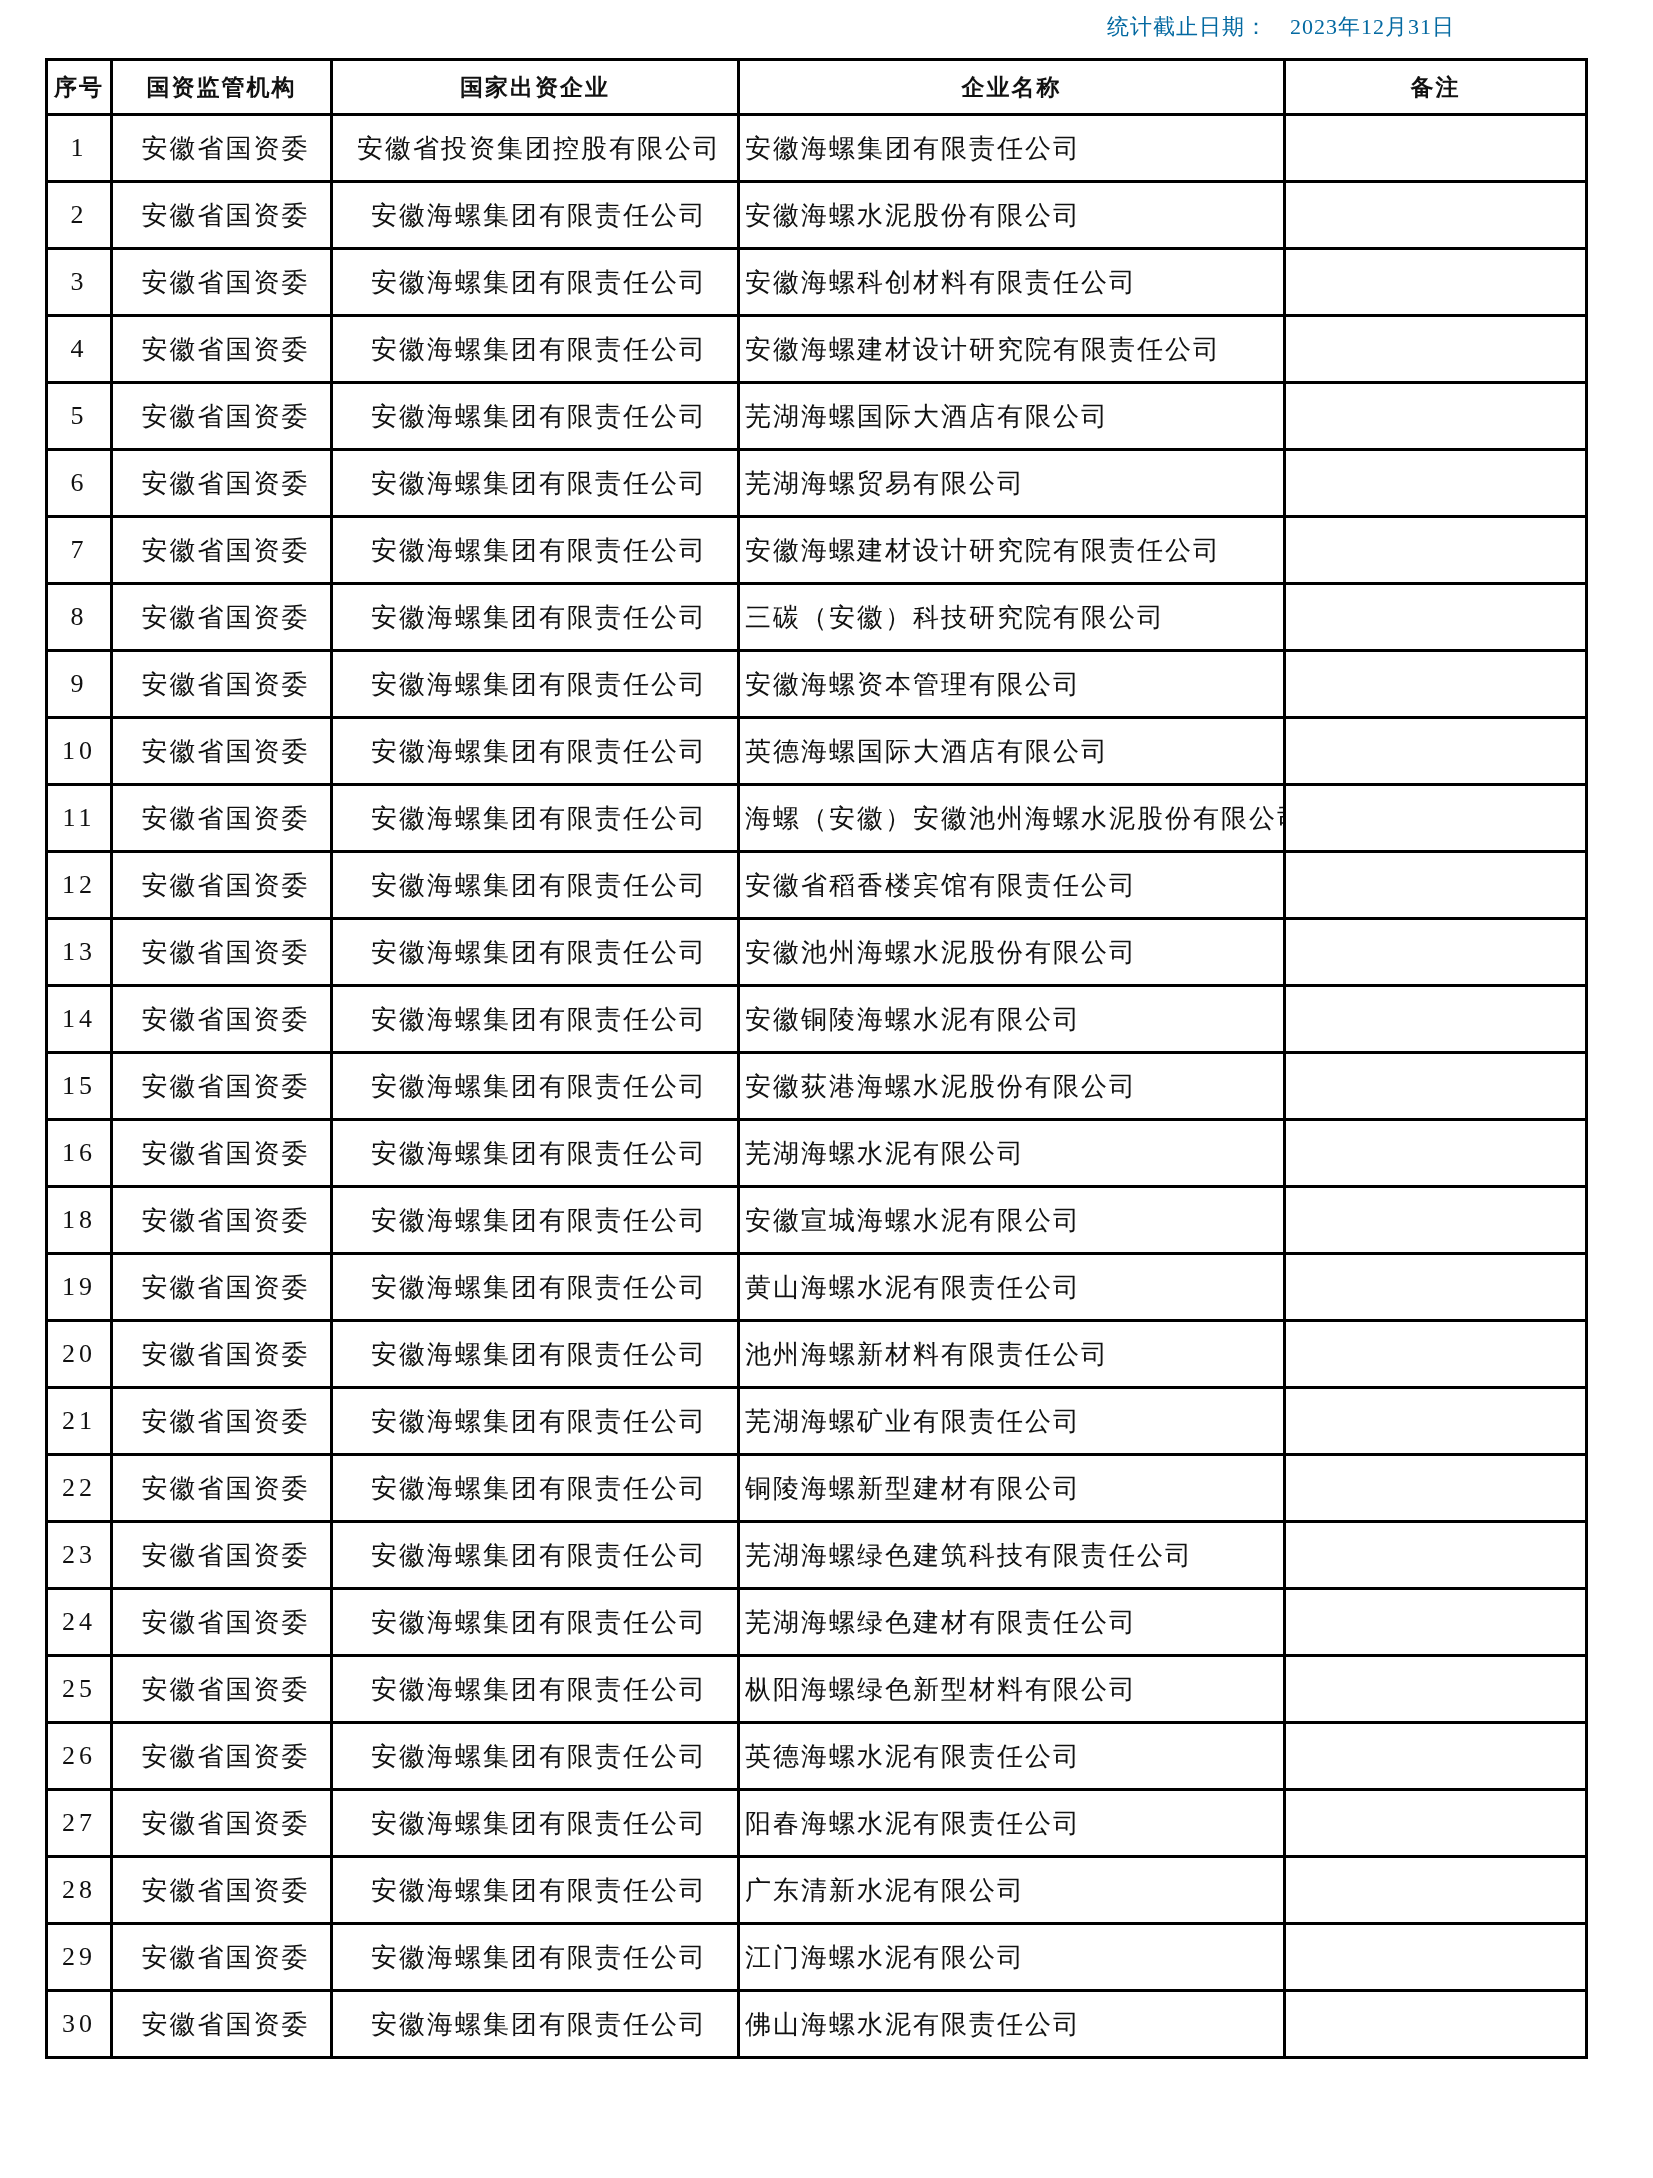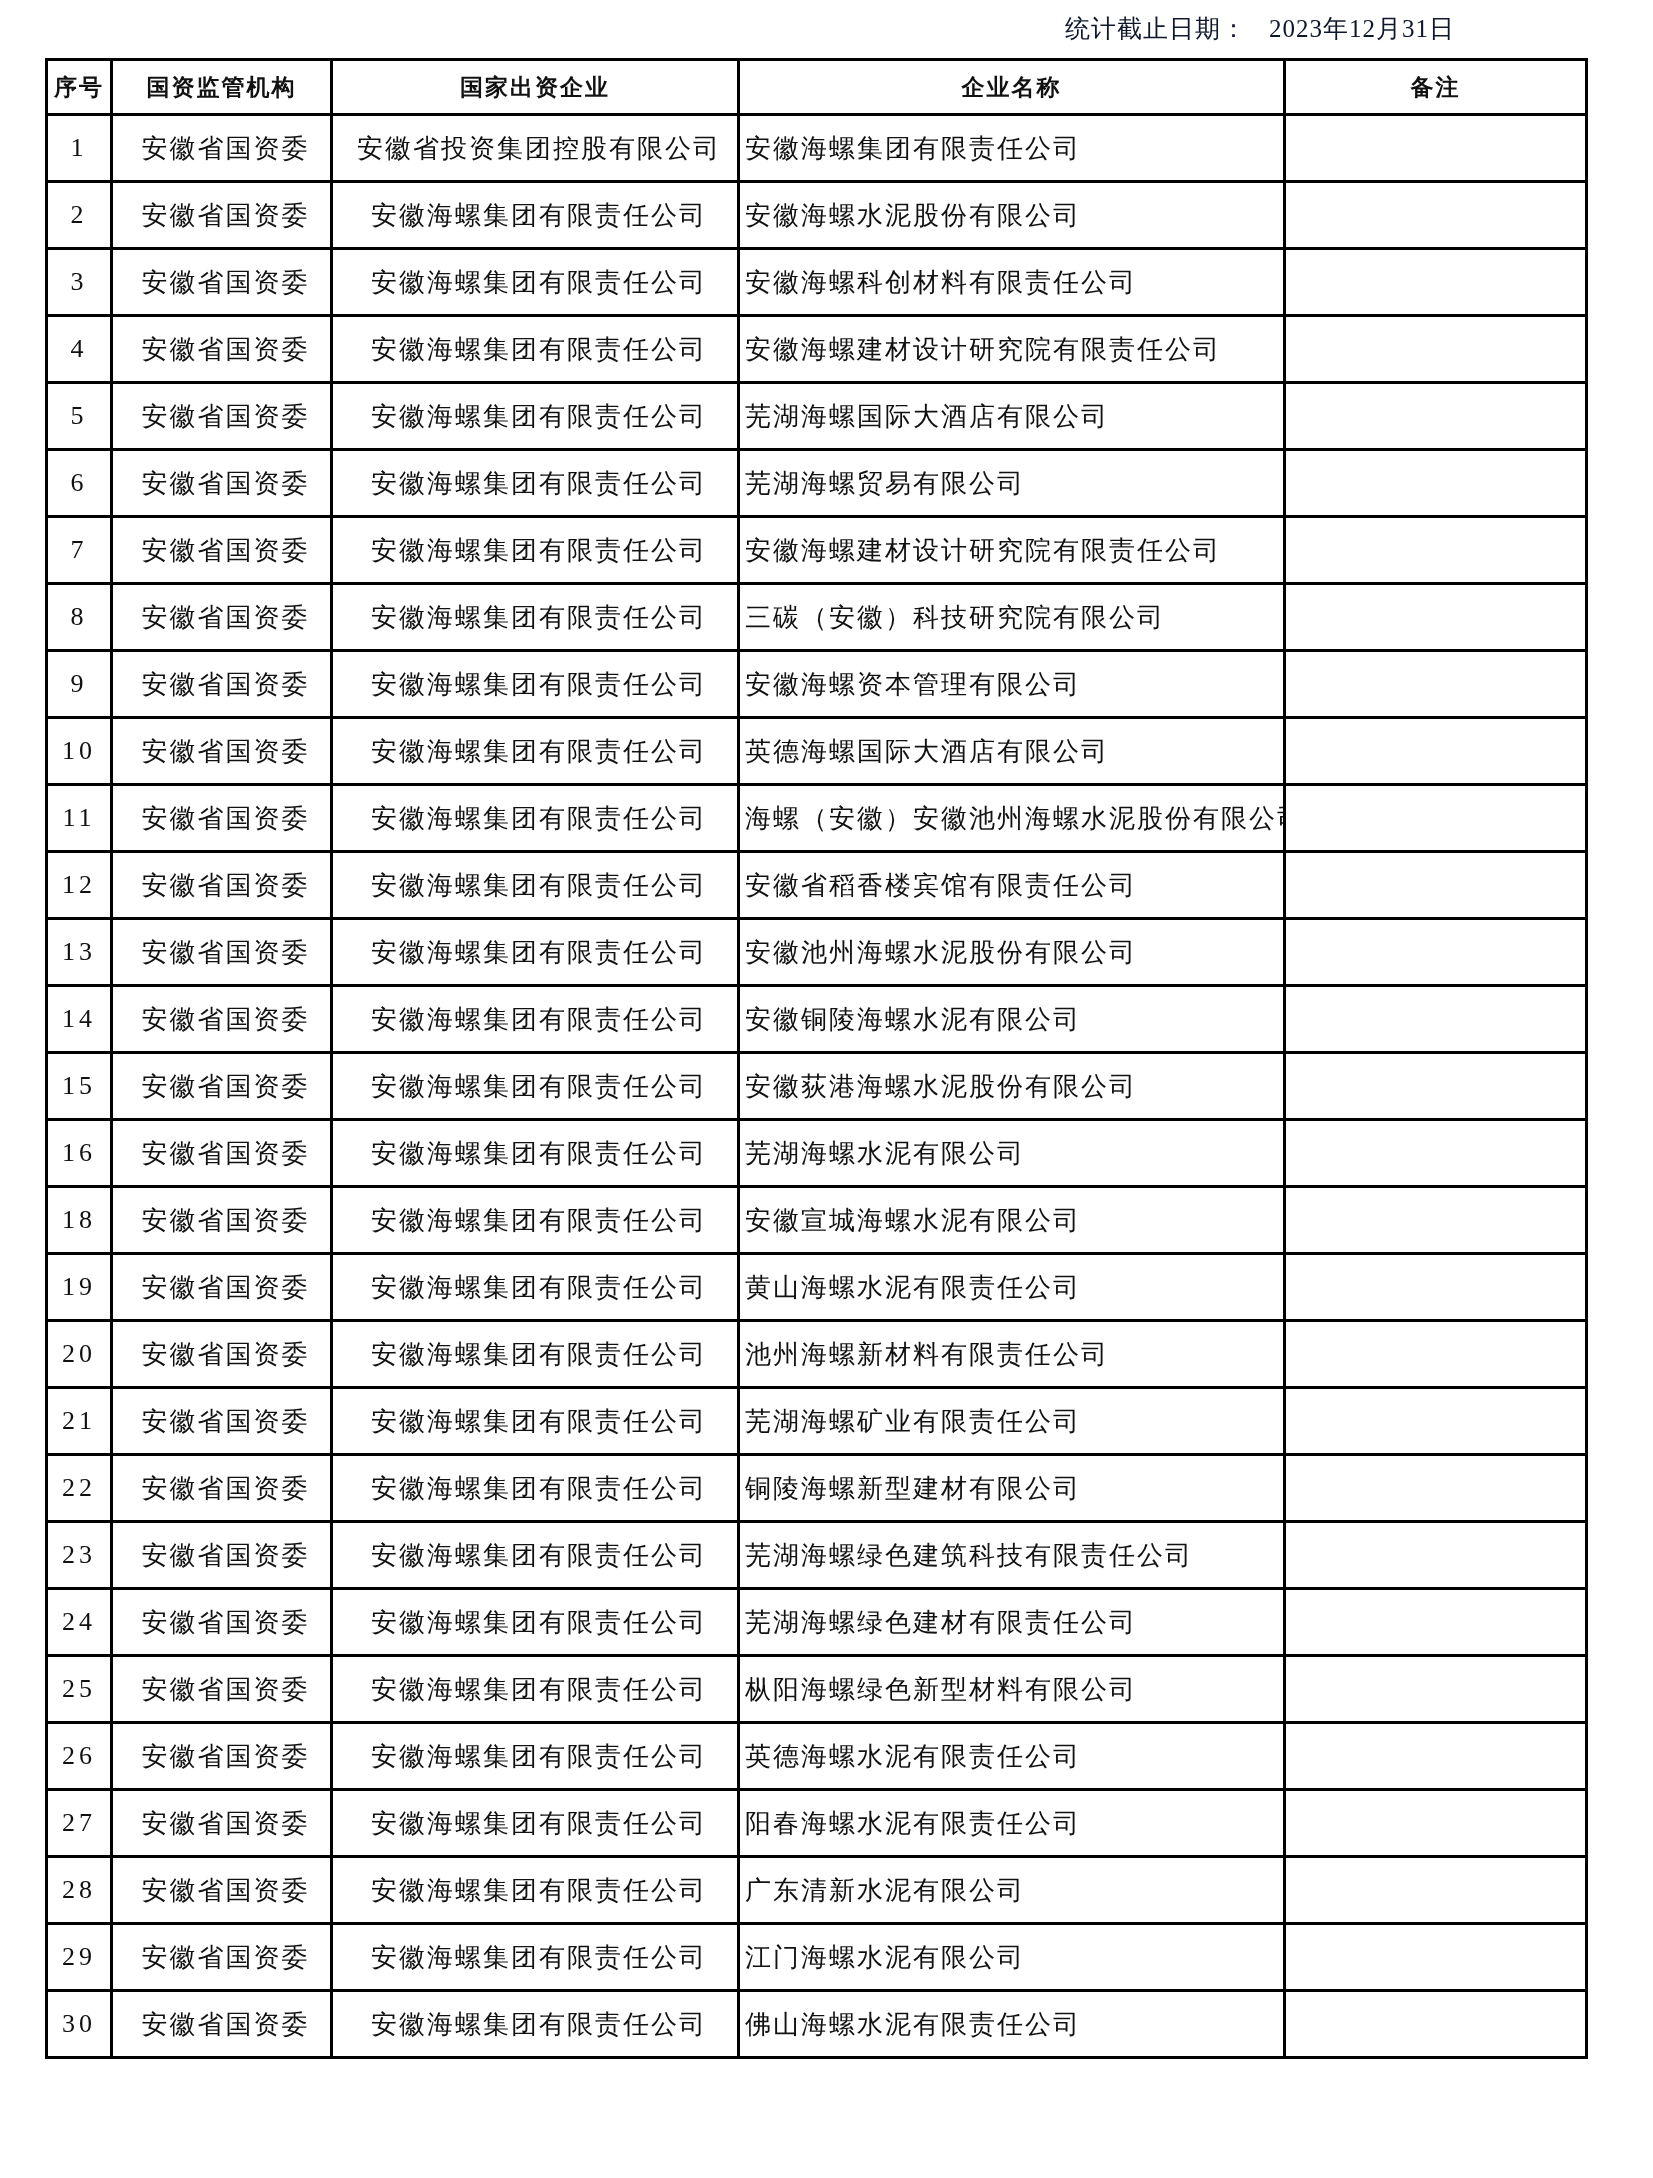--- a/index.html
+++ b/index.html
@@ -11,24 +11,24 @@
     position: relative;
     width: 1653px;
     height: 2178px;
     font-family: "Liberation Serif", "DejaVu Serif", serif;
     color: #111111;
   }
   .date-note {
     position: absolute;
     top: 12px;
     right: 198px;
-    font-size: 25px;
+    font-size: 22px;
     letter-spacing: 1px;
     white-space: nowrap;
-    color: #0f172a;
+    color: #0369a1;
   }
   .date-note .gap {
     display: inline-block;
     width: 22px;
   }
   table.main-table {
     position: absolute;
     left: 45px;
     top: 58px;
     width: 1540px;

